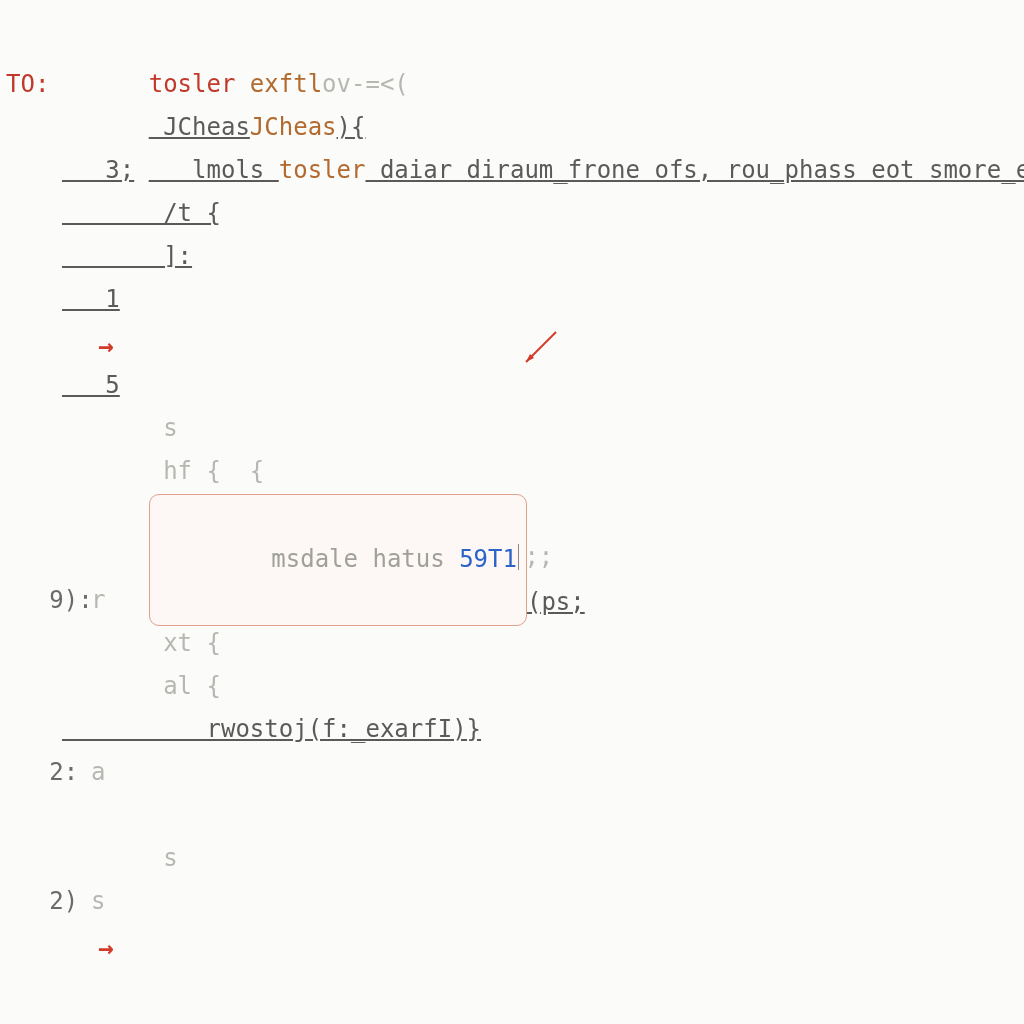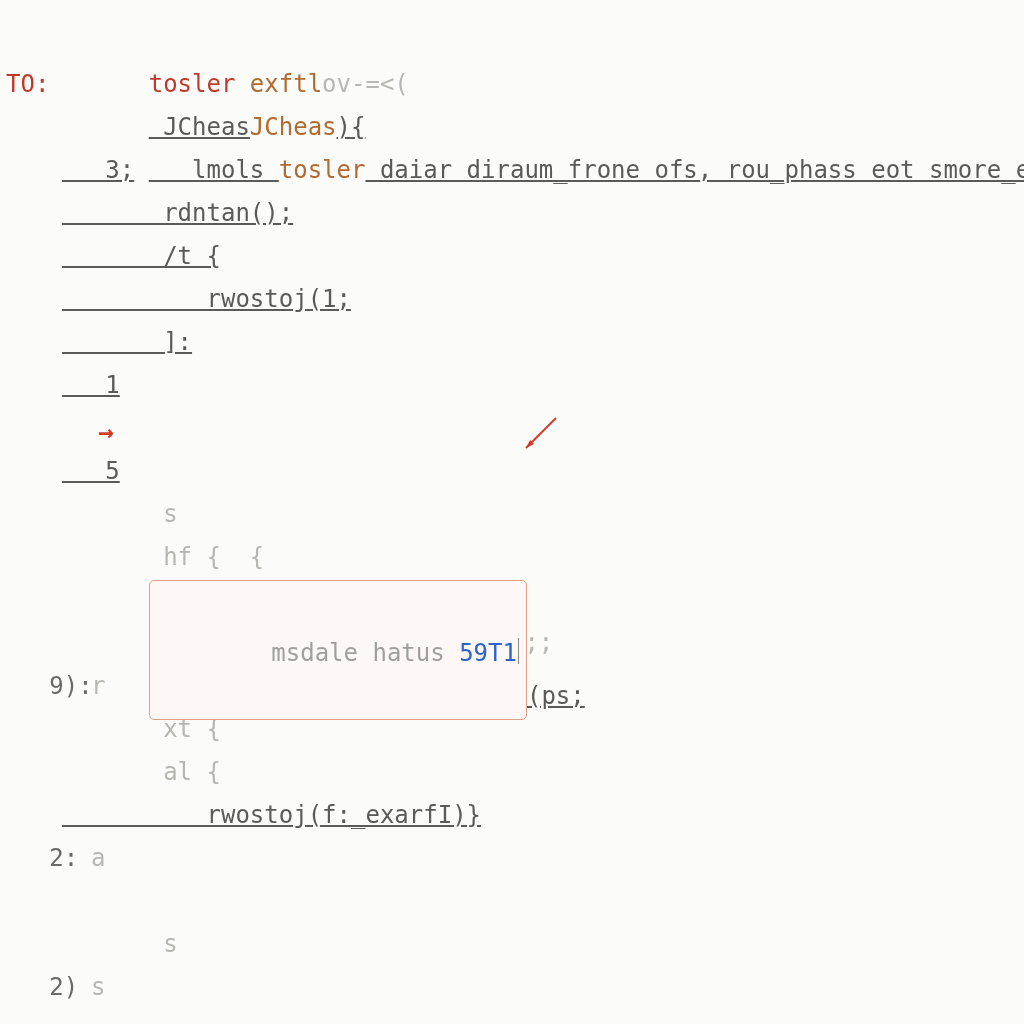--- a/index.html
+++ b/index.html
@@ -42,22 +42,22 @@
   .kw-red   { color: #c0392b; }
   .kw-brown { color: #b26a2e; }
   .ident    { color: #5a5a5a; text-decoration: underline; }
   .muted    { color: #b7b7b2; }
   .num      { color: #2b63c7; font-weight: 500; }
 
   
   .suggest-box {
     display: inline-block;
     border: 1px solid #e0a08a;
-    border-radius: 5px;
-    padding: 8px 6px 1px 6px;
+    border-radius: 10px;
+    padding: 0 6px 1px 6px;
     background: #fdf8f6;
     color: #a0a09a;
     position: relative;
   }
   .suggest-box .num { color: #2b63c7; }
 
   
   .arrow-right {
     position: absolute;
     color: #d23b2a;
@@ -106,34 +106,26 @@
     <span class="code">
       <span class="ident">   lmols </span><span class="kw-brown">tosler</span><span class="ident"> daiar diraum_frone ofs, rou_phass eot smore_everfid);;</span>
     </span>
   </div>
 
   <div class="line">
     <span class="gutter"></span>
     <span class="code"><span class="ident">   3;</span></span>
   </div>
 
-  <div class="line">
-    <span class="gutter"></span>
-    <span class="code"><span class="ident">       rdntan();</span></span>
-  </div>
 
   <div class="line">
     <span class="gutter"></span>
     <span class="code"><span class="ident">       /t {</span></span>
   </div>
 
-  <div class="line">
-    <span class="gutter"></span>
-    <span class="code"><span class="ident">          rwostoj(1;</span></span>
-  </div>
 
   <div class="line">
     <span class="gutter"></span>
     <span class="code"><span class="ident">       ]:</span></span>
   </div>
 
   <div class="line" style="position:relative;">
     <span class="gutter"></span>
     <span class="code"><span class="ident">   1</span></span>
   </div>

